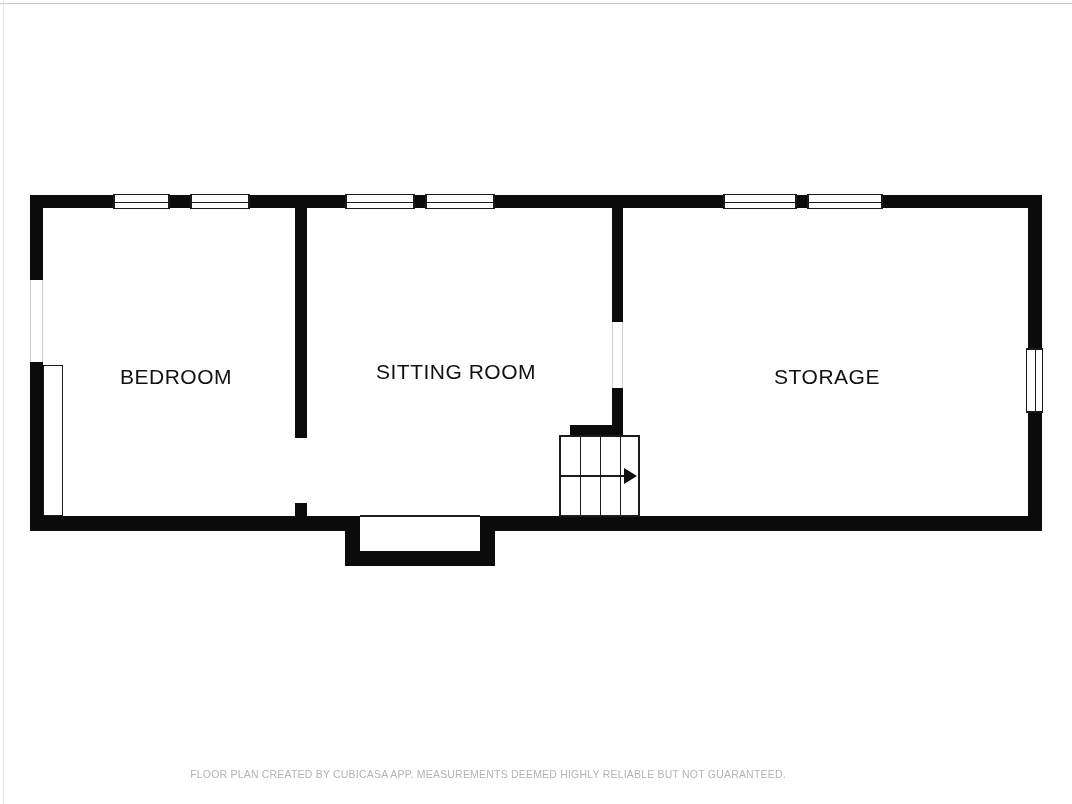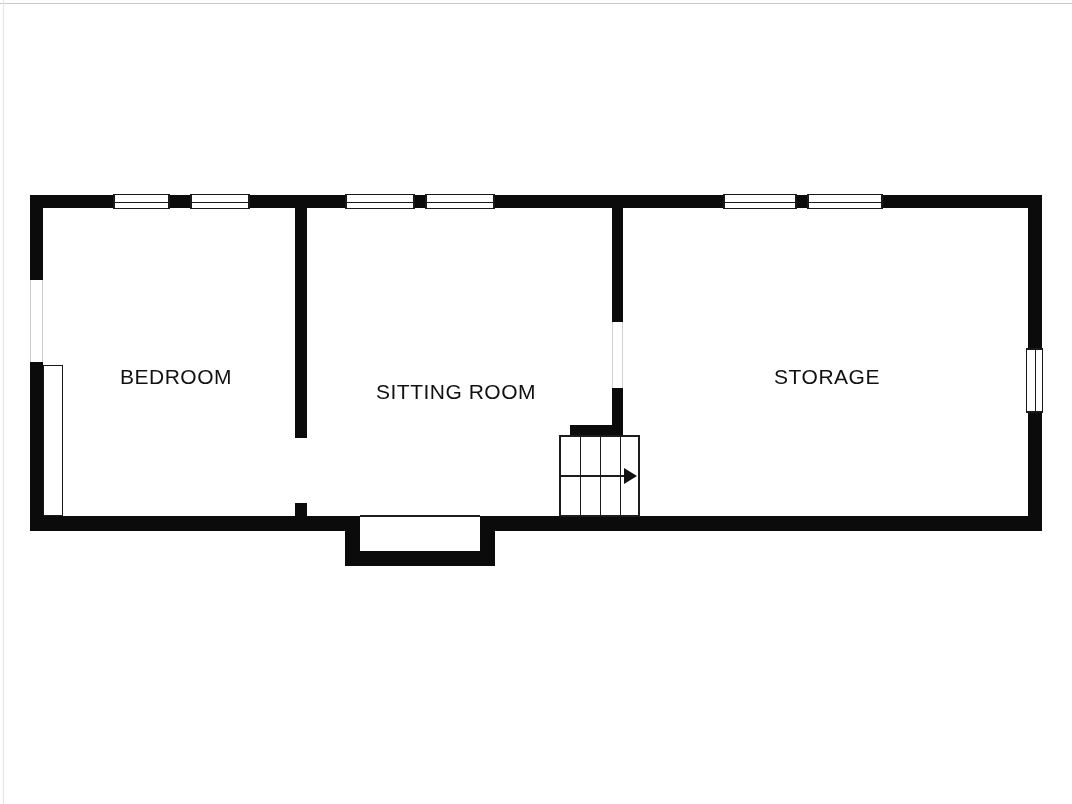--- a/index.html
+++ b/index.html
@@ -155,17 +155,18 @@
 
   <div class="stairs" style="left:559px; top:435px; width:81px; height:82px;">
     <div class="tread" style="left:19px;"></div>
     <div class="tread" style="left:39px;"></div>
     <div class="tread" style="left:59px;"></div>
     <div class="stairs-arrow-line" style="left:0; top:38px; width:65px;"></div>
     <div class="stairs-arrow-head" style="left:63px; top:31px;"></div>
   </div>
 
   <div class="room-label" style="left:176px; top:377px;">BEDROOM</div>
-  <div class="room-label" style="left:456px; top:392px;">SITTING ROOM</div>
+  <div class="room-label" style="left:456px; top:372px;">SITTING ROOM</div>
   <div class="room-label" style="left:827px; top:377px;text-align:right;">STORAGE</div>
 
+  <div class="disclaimer" style="left:488px; top:768px;">FLOOR PLAN CREATED BY CUBICASA APP. MEASUREMENTS DEEMED HIGHLY RELIABLE BUT NOT GUARANTEED.</div>
 
 </div>
 
 </body></html>

